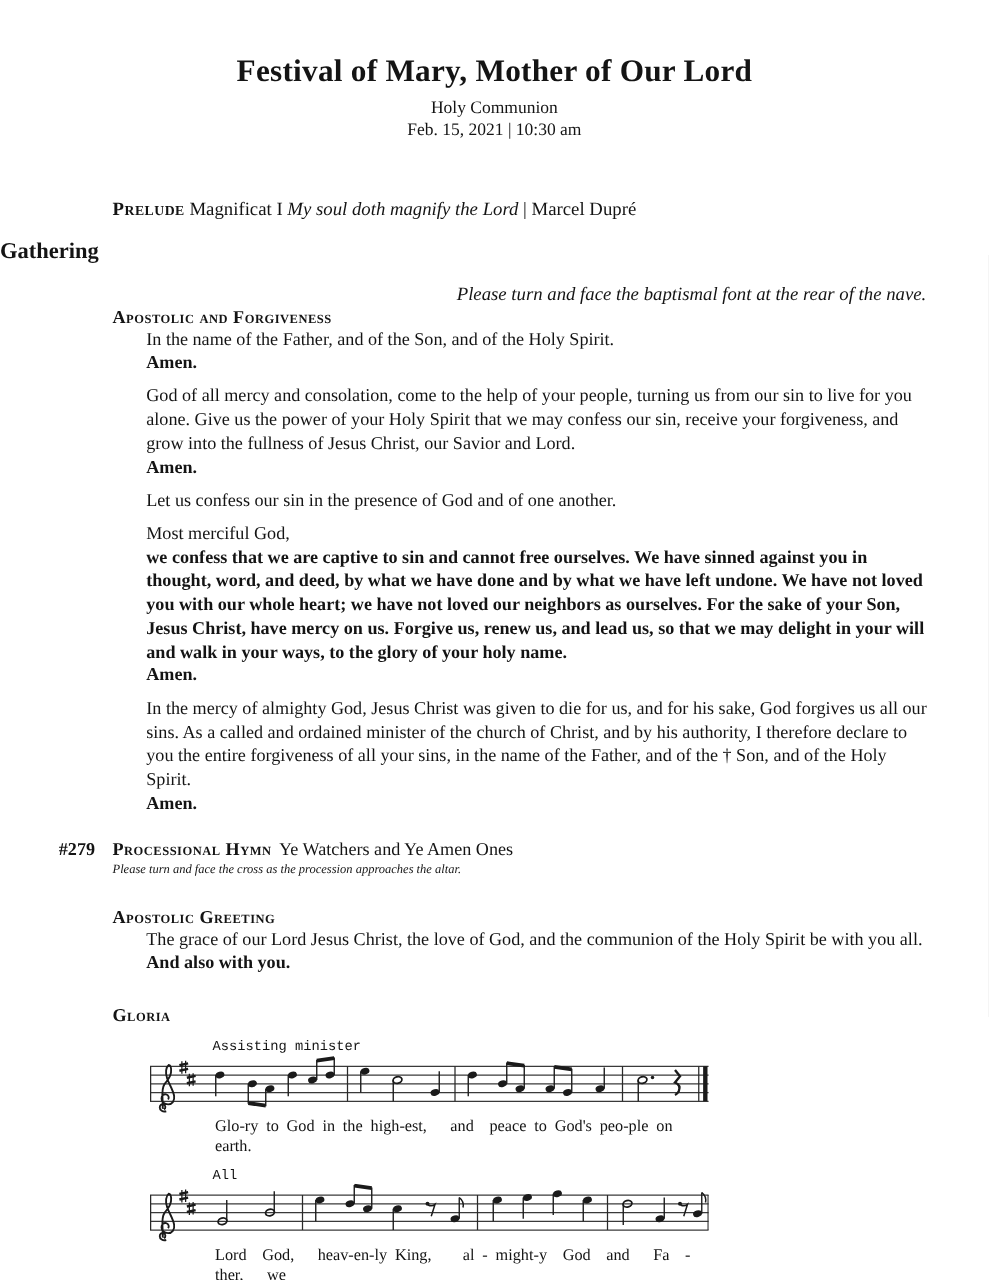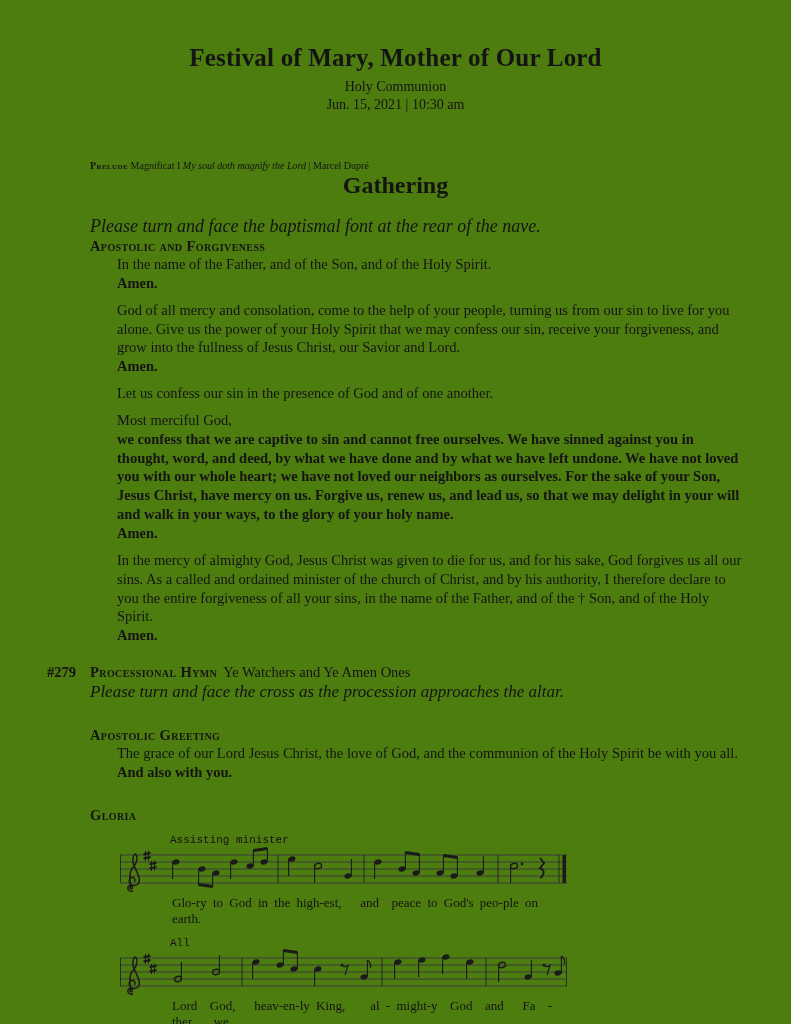--- a/index.html
+++ b/index.html
@@ -1,46 +1,46 @@
 <!DOCTYPE html>
 <html><head>
 <meta charset="utf-8">
 <style>
   html,body { margin:0; padding:0; background:#e8e8e8; }
   .page {
     position:relative;
     width:791px; height:1024px;
     margin:0 auto;
-    background:#4d7c0f;
+    background:#ffffff;
     color:#141414;
     font-family:"Liberation Serif","DejaVu Serif",serif;
     overflow:hidden;
   }
   .header { text-align:center; padding-top:44px; }
   .title { font-size:25px; font-weight:bold; letter-spacing:.2px; }
   .subtitle { font-size:14px; margin-top:7px; }
   .datetime { font-size:14px; margin-top:2px; }
 
   .sc { font-variant:small-caps; font-weight:bold; letter-spacing:.4px; }
   .body-text { font-size:14.5px; line-height:1.3; }
   .italic { font-style:italic; }
   .bold { font-weight:bold; }
 
-  .prelude-line { margin:46px 50px 0 90px; font-size:10px; }
-  .section-heading { text-align:center; font-size:24px; font-weight:bold; }
-
-  .rubric { margin:17px 50px 0 90px; font-size:18px; font-style:italic; }
+  .prelude-line { margin:46px 50px 0 90px; font-size:15px; }
+  .section-heading { font-size:18px; font-weight:bold; margin-top:11px; }
+
+  .rubric { margin:17px 50px 0 90px; font-size:15px; font-style:italic;text-align:right; }
   .liturgy-heading { margin:1px 50px 0 90px; font-size:14.5px; }
   .indent { margin:0 48px 0 117px; }
   .para { margin-top:8px; }
 
   .hymn-line { margin:19px 50px 0 47px; font-size:14.5px; display:flex; }
   .hymn-number { width:43px; font-weight:bold; flex:none; }
   .hymn-title { margin-left:6px; }
-  .hymn-rubric { margin:1px 50px 0 90px; font-size:17px; font-style:italic; }
+  .hymn-rubric { margin:1px 50px 0 90px; font-size:10px; font-style:italic; }
 
   .block-gap-lg { margin-top:25px;font-family:Liberation Serif, serif; }
 
   .music { margin-left:120px; width:447px; }
   .part-label { font-size:11px; padding-left:50px; margin-top:10px; font-family:Liberation Mono, monospace; }
   .staff-svg { display:block; }
   .lyrics { font-size:13px; white-space:pre-wrap; padding-left:52px; margin-top:1px; word-spacing:3px; }
 
   
   .sl { stroke:#3a3a3a; stroke-width:1; }
@@ -56,21 +56,21 @@
   .rest8 { fill:none; stroke:#1a1a1a; stroke-width:1.2; }
 </style>
 </head>
 <body>
 
 <div class="page">
 
   <div class="header">
     <div class="title">Festival of Mary, Mother of Our Lord</div>
     <div class="subtitle">Holy Communion</div>
-    <div class="datetime">Jun. 15, 2021 | 10:30 am</div>
+    <div class="datetime">Feb. 15, 2021 | 10:30 am</div>
   </div>
 
   <div class="prelude-line body-text">
     <span class="sc">Prelude</span>
     <span>Magnificat I</span>
     <span class="italic">My soul doth magnify the Lord</span>
     <span>|</span>
     <span>Marcel Dupré</span>
   </div>
 

